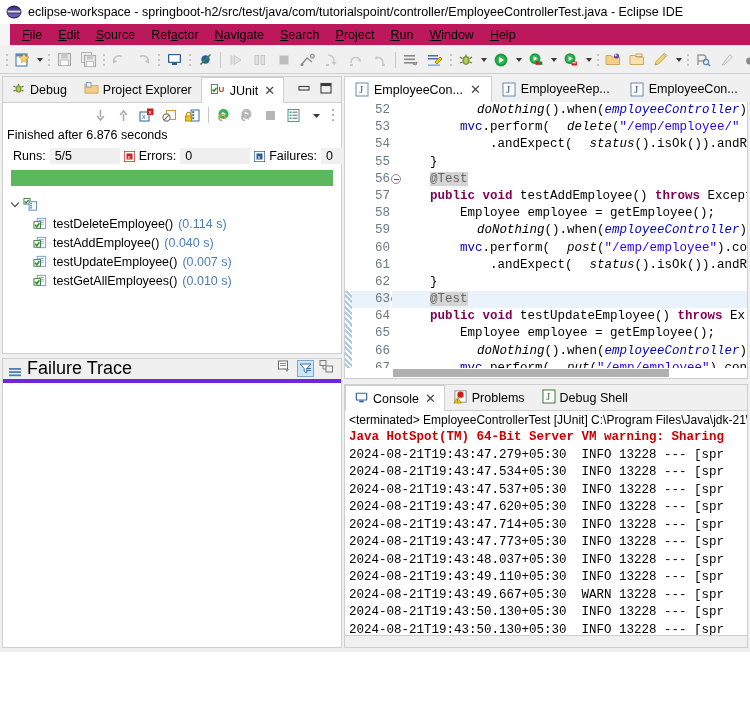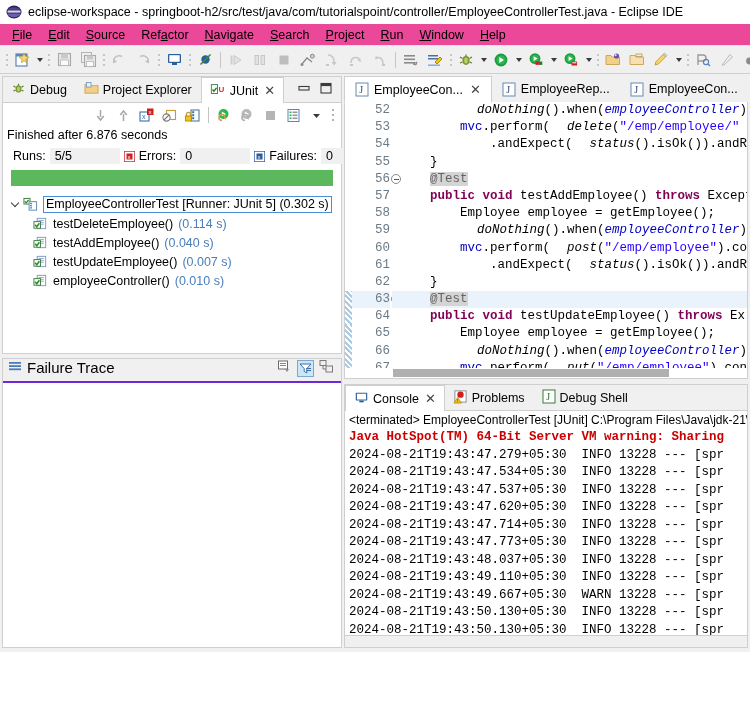--- a/index.html
+++ b/index.html
@@ -21,24 +21,25 @@
     display: flex; align-items: center;
     padding: 0 6px;
     border-bottom: 1px solid #ffffff;
   }
   .title-text { font-size: 12.5px; color: #000; white-space: nowrap; }
   .eclipse-logo { width: 16px; height: 16px; margin-right: 6px; flex: 0 0 16px; position: relative; }
 
   
   .menubar {
     height: 22px; flex: 0 0 22px;
-    background: #ec4899;
+    background: #be185d;
     display: flex; align-items: center;
     padding: 0 4px;
     border-bottom: 1px solid #e4e4e4;
+    margin-left: 10px;
   }
   .menu-item {
     padding: 2px 8px; font-size: 12.5px; color: #000; white-space: nowrap; cursor: default;
   }
   .menu-item u { text-decoration: underline; }
 
   
   .toolbar {
     height: 28px; flex: 0 0 28px;
     background: #f0f0f0;
@@ -131,23 +132,23 @@
   }
   .tree-icon { width: 16px; height: 16px; flex:0 0 16px; margin-right: 4px; position: relative; }
   .tree-label-sel {
     background: #ffffff; border: 1px solid #4a90d9;
     padding: 0 2px; line-height: 15px;
   }
   .time { color: #4a7ebb; }
 
   
   .ft-head {
-    height: 24px; flex: 0 0 24px; display:flex; align-items:flex-start;
-    background: #f0f0f0; border-bottom: 2px solid #6d28d9; padding-left: 5px;
-    font-size: 15px;
+    height: 24px; flex: 0 0 24px; display:flex; align-items:flex-end;
+    background: #f0f0f0; border-bottom: 4px solid #6d28d9; padding-left: 5px;
+    font-size: 18px;
   }
   .ft-body { flex: 1 1 auto; background:#fff; }
   .ft-ctrls { margin-left:auto; display:flex; align-items:center; gap:5px; padding-right:7px;}
 
   
   .editor-tabs { height: 26px; flex: 0 0 26px; background: #f0f0f0; display:flex; align-items:stretch; }
   .etab {
     display:flex; align-items:center; gap:5px; padding: 0 10px;
     font-size: 12.5px; white-space: nowrap; color:#000;
   }
@@ -626,21 +627,20 @@
             <div class="tree-row">
               <span class="twisty"></span>
               <span class="tree-icon"><svg width="15" height="15" viewBox="0 0 16 16">
                   <rect x="1" y="1.5" width="6.5" height="6" fill="#fff" stroke="#3a7a3a" stroke-width="1"></rect>
                   <path d="M2 4.6 l1.4 1.6 2.6-3" stroke="#2d8a2d" stroke-width="1.4" fill="none"></path>
                   <rect x="6.5" y="5" width="8" height="9" fill="#fff" stroke="#5a87b8" stroke-width="1"></rect>
                   <rect x="7.6" y="6.3" width="2" height="1.4" fill="#5a87b8"></rect>
                   <rect x="7.6" y="8.6" width="2" height="1.4" fill="#5a87b8"></rect>
                   <rect x="7.6" y="10.9" width="2" height="1.4" fill="#5a87b8"></rect>
                 </svg></span>
-              <span class="tree-label-sel">EmployeeControllerTest [Runner: JUnit 5] (0.302 s)</span>
             </div>
             <div class="tree-row" style="padding-left: 30px;">
               <span class="tree-icon"><svg width="15" height="15" viewBox="0 0 16 16">
                   <rect x="4.5" y="2.5" width="9" height="11" fill="#fff" stroke="#7a9ac0" stroke-width="1"></rect>
                   <rect x="6" y="4.2" width="5.5" height="1" fill="#8aa8cc"></rect>
                   <rect x="6" y="6.2" width="5.5" height="1" fill="#8aa8cc"></rect>
                   <rect x="6" y="8.2" width="5.5" height="1" fill="#8aa8cc"></rect>
                   <rect x="1" y="6" width="7" height="7" fill="#fff" stroke="#3a7a3a" stroke-width="1"></rect>
                   <path d="M2.2 9.4 l1.8 2 2.8-3.6" stroke="#2d8a2d" stroke-width="1.7" fill="none"></path>
                 </svg></span>
@@ -673,21 +673,21 @@
             </div>
             <div class="tree-row" style="padding-left: 30px;">
               <span class="tree-icon"><svg width="15" height="15" viewBox="0 0 16 16">
                   <rect x="4.5" y="2.5" width="9" height="11" fill="#fff" stroke="#7a9ac0" stroke-width="1"></rect>
                   <rect x="6" y="4.2" width="5.5" height="1" fill="#8aa8cc"></rect>
                   <rect x="6" y="6.2" width="5.5" height="1" fill="#8aa8cc"></rect>
                   <rect x="6" y="8.2" width="5.5" height="1" fill="#8aa8cc"></rect>
                   <rect x="1" y="6" width="7" height="7" fill="#fff" stroke="#3a7a3a" stroke-width="1"></rect>
                   <path d="M2.2 9.4 l1.8 2 2.8-3.6" stroke="#2d8a2d" stroke-width="1.7" fill="none"></path>
                 </svg></span>
-              <span>employeeController()</span>
+              <span>testGetAllEmployees()</span>
               <span class="time" style="margin-left:5px">(0.010 s)</span>
             </div>
           </div>
       </div>
 
       <div class="part" style="flex:1 1 auto; margin-top:4px;">
         <div class="ft-head">
           <span style="margin-right:5px;display:flex">
             <svg width="14" height="14" viewBox="0 0 14 14">
                 <rect x="1" y="3" width="12" height="1.8" fill="#4a7ebb"></rect>

